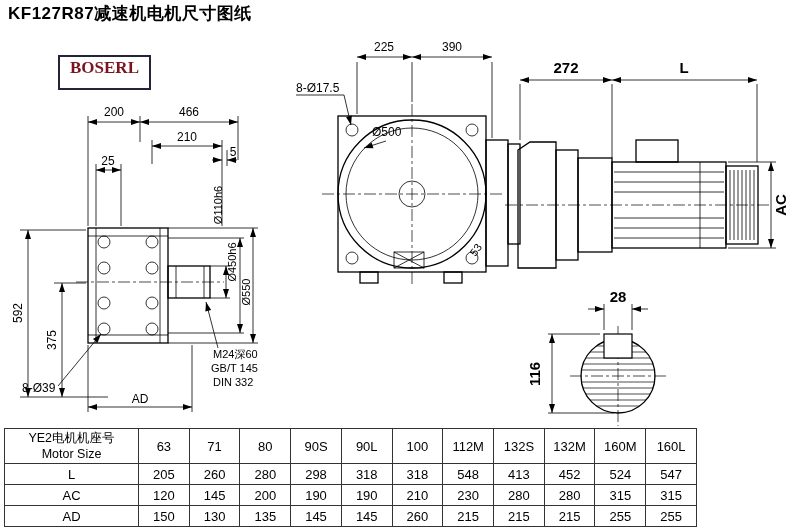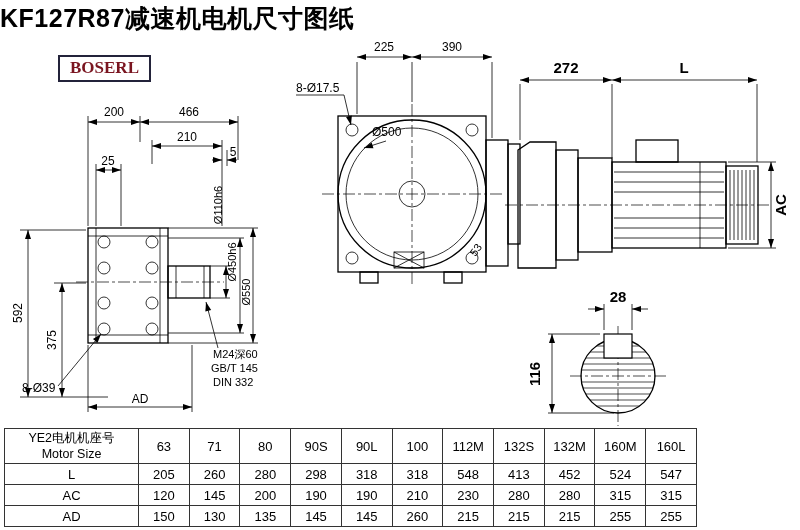--- a/index.html
+++ b/index.html
@@ -1,19 +1,19 @@
 <!DOCTYPE html>
 <html><head>
 <meta charset="utf-8">
 <style>
   html,body{margin:0;padding:0;background:#fff;}
   #page{position:relative;width:800px;height:530px;background:#fff;overflow:hidden;
         font-family:"Liberation Sans","DejaVu Sans",sans-serif;color:#000;}
-  #title{position:absolute;left:0;top:2px;font-size:25px;font-weight:bold;letter-spacing:0.5px;}
-  #logo{position:absolute;left:58px;top:55px;border:2px solid #23233a;padding:1px 10px 2px 10px;
+  #title{position:absolute;left:8px;top:2px;font-size:17px;font-weight:bold;letter-spacing:0.5px;}
+  #logo{position:absolute;left:58px;top:55px;border:2px solid #23233a;padding:1px 10px 10px 10px;
         font-family:"Liberation Serif","DejaVu Serif",serif;font-size:17px;font-weight:bold;color:#7a1520;}
   #drawing{position:absolute;left:0;top:0;}
   
   .ol{fill:none;stroke:#000;stroke-width:1.3;}
   .thin{fill:none;stroke:#000;stroke-width:0.8;}
   .dim{fill:none;stroke:#000;stroke-width:0.8;}
   .cl{fill:none;stroke:#000;stroke-width:0.7;stroke-dasharray:12 3 3 3;}
   .kw{fill:#fff;stroke:#000;stroke-width:1.2;}
   .hl{stroke:#000;stroke-width:0.7;}
   text.d{font:12px "Liberation Sans","DejaVu Sans",sans-serif;fill:#000;}

